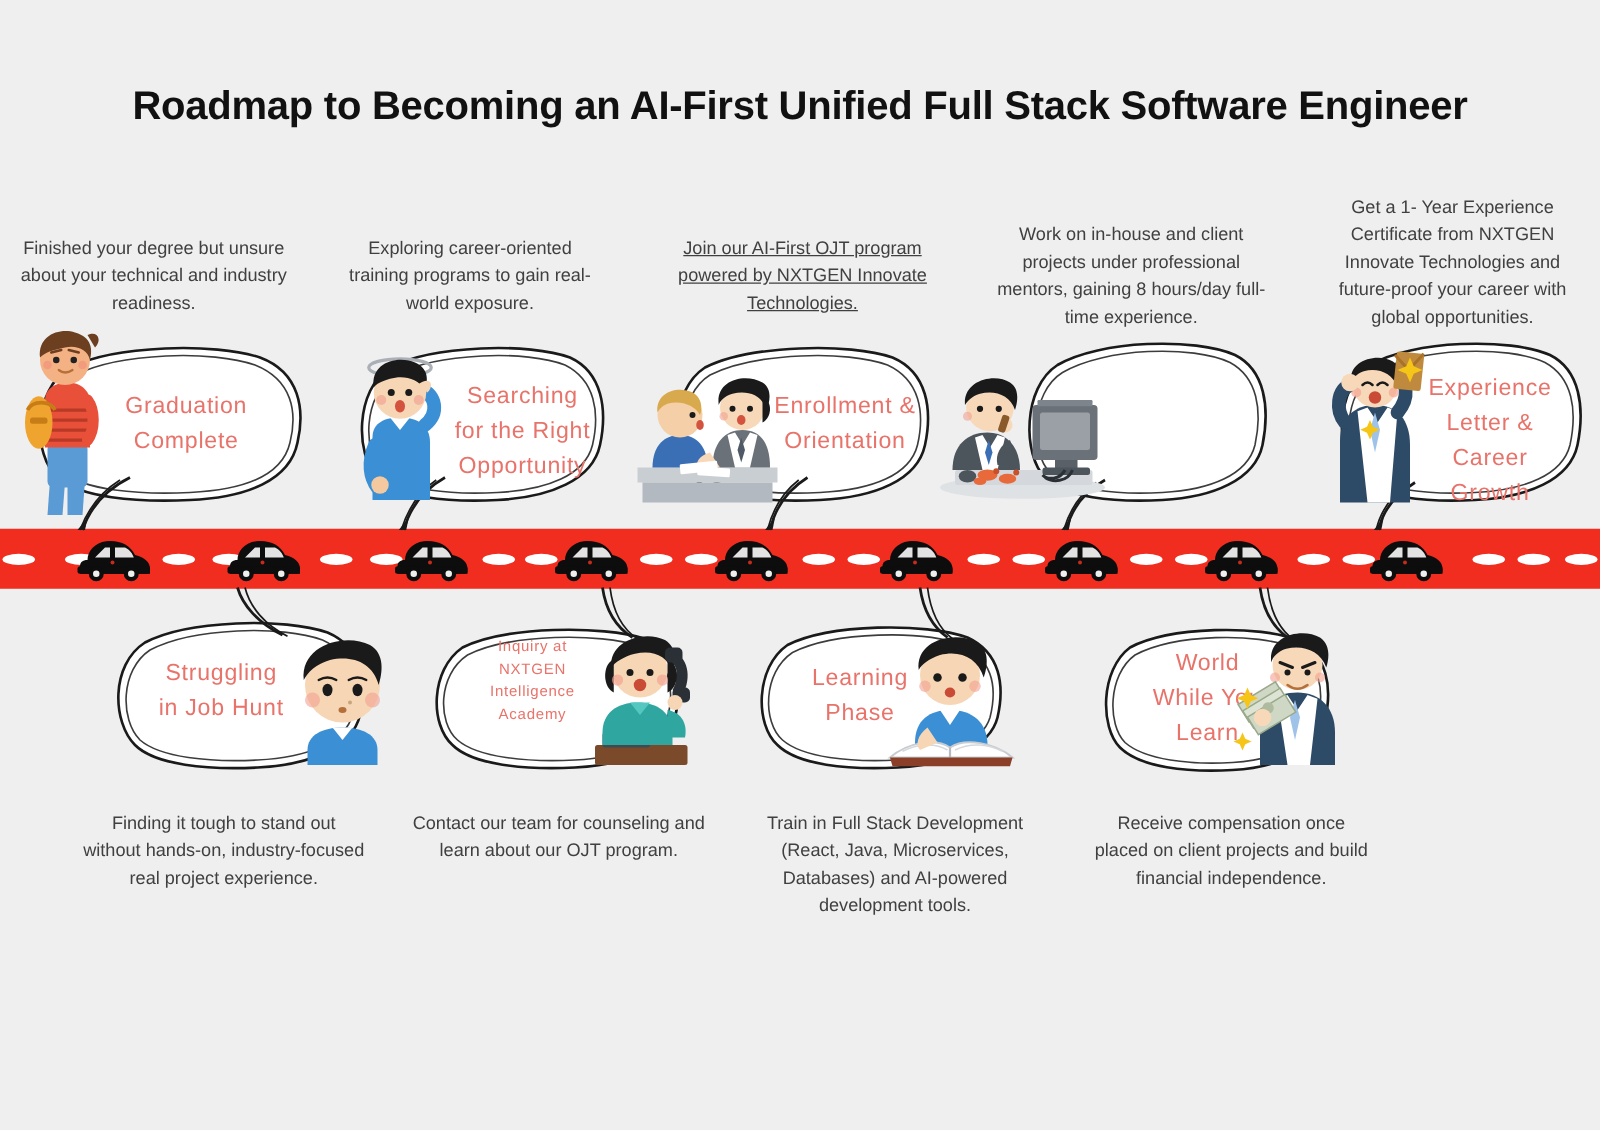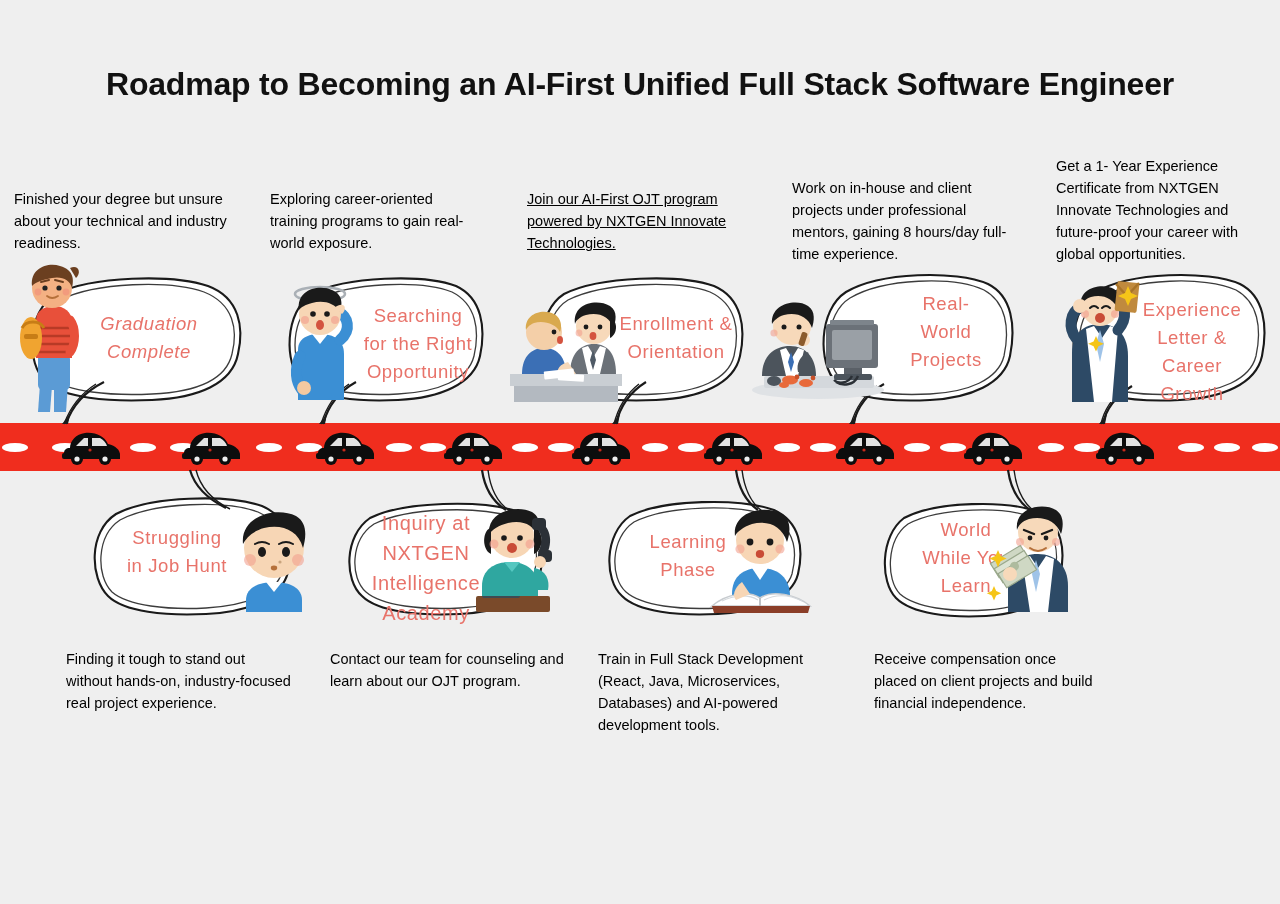--- a/index.html
+++ b/index.html
@@ -28,24 +28,24 @@
     text-align: center;
     font-size: 32px;
     font-weight: bold;
     color: #111111;
     letter-spacing: -0.2px;
   }
 
   
   .caption {
     position: absolute;
-    text-align: left;
+    text-align: center;
     font-size: 14.5px;
     line-height: 1.52;
-    color: #000000;
+    color: #404040;
   }
 
   
   .road {
     position: absolute;
     left: 0;
     top: 423px;
     width: 1280px;
     height: 48px;
     background: #f02d1e;
@@ -100,21 +100,21 @@
   <div class="caption" style="left:270px; top:188px; width:212px;">Exploring career-oriented training programs to gain real-world exposure.</div>
   <div class="caption" style="left:527px; top:188px; width:230px;text-decoration:underline;">Join our AI-First OJT program powered by  NXTGEN  Innovate Technologies.</div>
   <div class="caption" style="left:792px; top:177px; width:226px;">Work on in-house and client projects under professional mentors, gaining 8 hours/day full-time experience.</div>
   <div class="caption" style="left:1056px; top:155px; width:212px;">Get a 1- Year  Experience Certificate from  NXTGEN Innovate Technologies and future-proof your career with global opportunities.</div>
 
   <div class="node" style="left:12px; top:272px; width:240px; height:135px;">
     <svg class="bubble-svg" width="240" height="135" viewBox="0 0 240 135">
       <path d="M44 22 C80 4, 160 2, 196 14 C228 26, 232 56, 226 82 C220 112, 186 126, 140 128 C96 130, 52 126, 34 110 C14 92, 14 40, 44 22 Z" fill="#ffffff" stroke="#1a1a1a" stroke-width="2.1" stroke-linecap="round"></path>
       <path d="M48 28 C84 10, 158 8, 192 20 C222 32, 226 58, 220 82 C214 108, 184 120, 140 122 C98 124, 56 120, 38 106 C20 90, 20 44, 48 28 Z" fill="none" stroke="#1a1a1a" stroke-width="1.3" stroke-linecap="round" opacity="0.85"></path>
     </svg>
-    <div class="bubble-text" style="left:62px; top:38px; width:150px; white-space:pre-line;font-style:italic;">Graduation
+    <div class="bubble-text" style="left:62px; top:38px; width:150px; white-space:pre-line;">Graduation
 Complete</div>
   </div>
   <svg class="tail" style="left:50px; top:380px; width:60px; height:48px;" viewBox="0 0 60 48">
     <path d="M54 2 C34 12, 22 26, 16 44" fill="none" stroke="#1a1a1a" stroke-width="2.2"></path>
     <path d="M46 4 C30 14, 20 28, 14 44" fill="none" stroke="#1a1a1a" stroke-width="1.4"></path>
     <path d="M12 44 L20 34 L18 44 Z" fill="#1a1a1a"></path>
   </svg>
   <div class="char" style="left:14px; top:258px; width:76px; height:156px;">
     <svg width="76" height="156" viewBox="0 0 76 156">
       <path d="M40 130 L40 154 L52 154 L54 126 Z" fill="#5b9bd5"></path>
@@ -207,23 +207,20 @@
       <rect x="34" y="80" width="30" height="8" rx="1" fill="#ffffff" transform="rotate(-6 49 84)"></rect>
       <rect x="48" y="84" width="26" height="7" rx="1" fill="#ffffff" transform="rotate(4 61 87)"></rect>
     </svg>
   </div>
 
   <div class="node" style="left:810px; top:268px; width:210px; height:140px;">
     <svg class="bubble-svg" width="210" height="140" viewBox="0 0 210 140">
       <path d="M36 24 C70 4, 146 2, 178 16 C202 28, 206 58, 200 88 C194 116, 160 130, 120 132 C80 134, 42 130, 26 114 C8 96, 8 42, 36 24 Z" fill="#ffffff" stroke="#1a1a1a" stroke-width="2.1" stroke-linecap="round"></path>
       <path d="M40 30 C74 10, 144 8, 174 22 C196 34, 200 60, 194 88 C188 112, 158 124, 120 126 C82 128, 46 124, 30 110 C14 94, 14 46, 40 30 Z" fill="none" stroke="#1a1a1a" stroke-width="1.3" stroke-linecap="round" opacity="0.85"></path>
     </svg>
-    <div class="bubble-text" style="left:82px; top:22px; width:108px; white-space:pre-line;">Real-
-World
-Projects</div>
   </div>
   <svg class="tail" style="left:838px; top:382px; width:56px; height:46px;" viewBox="0 0 56 46">
     <path d="M46 2 C28 12, 19 26, 15 42" fill="none" stroke="#1a1a1a" stroke-width="2.2"></path>
     <path d="M39 4 C25 14, 17 28, 13 42" fill="none" stroke="#1a1a1a" stroke-width="1.4"></path>
     <path d="M11 42 L19 32 L17 42 Z" fill="#1a1a1a"></path>
   </svg>
   <div class="char" style="left:750px; top:288px; width:138px; height:112px;">
     <svg width="138" height="112" viewBox="0 0 138 112">
       <ellipse cx="68" cy="102" rx="66" ry="9" fill="#dfe2e5"></ellipse>
       <rect x="14" y="88" width="110" height="12" rx="2" fill="#d4d8dc"></rect>
@@ -464,21 +461,21 @@
 
   <svg class="tail" style="left:470px; top:468px; width:48px; height:46px;" viewBox="0 0 48 46">
     <path d="M12 2 C14 16, 20 32, 36 42" fill="none" stroke="#1a1a1a" stroke-width="2.2"></path>
     <path d="M18 2 C20 18, 26 34, 40 43" fill="none" stroke="#1a1a1a" stroke-width="1.4"></path>
   </svg>
   <div class="node" style="left:336px; top:498px; width:220px; height:122px;">
     <svg class="bubble-svg" width="220" height="122" viewBox="0 0 220 122">
       <path d="M34 20 C68 3, 146 2, 180 13 C206 24, 210 52, 204 76 C198 100, 164 114, 124 116 C84 118, 42 114, 26 98 C8 82, 8 38, 34 20 Z" fill="#ffffff" stroke="#1a1a1a" stroke-width="2.1" stroke-linecap="round"></path>
       <path d="M38 26 C72 9, 144 8, 176 19 C200 30, 204 54, 198 76 C192 96, 162 108, 124 110 C86 112, 46 108, 30 94 C14 80, 14 42, 38 26 Z" fill="none" stroke="#1a1a1a" stroke-width="1.3" stroke-linecap="round" opacity="0.85"></path>
     </svg>
-    <div class="bubble-text" style="left:20px; top:10px; width:140px; white-space:pre-line; font-size:20px; line-height:1.5;">Inquiry at
+    <div class="bubble-text" style="left:20px; top:10px; width:140px; white-space:pre-line; font-size:12px; line-height:1.5;">Inquiry at
 NXTGEN
 Intelligence
 Academy</div>
   </div>
   <div class="char" style="left:468px; top:500px; width:96px; height:112px;">
     <svg width="96" height="112" viewBox="0 0 96 112">
       <rect x="8" y="96" width="74" height="16" rx="2" fill="#7a4a2a"></rect>
       <rect x="14" y="86" width="38" height="12" rx="2" fill="#3f4b52"></rect>
       <rect x="18" y="82" width="30" height="5" rx="2" fill="#55646d"></rect>
       <path d="M14 86 C14 70, 26 62, 42 62 C58 62, 70 70, 70 88 L70 96 L14 96 Z" fill="#2fa7a0"></path>

